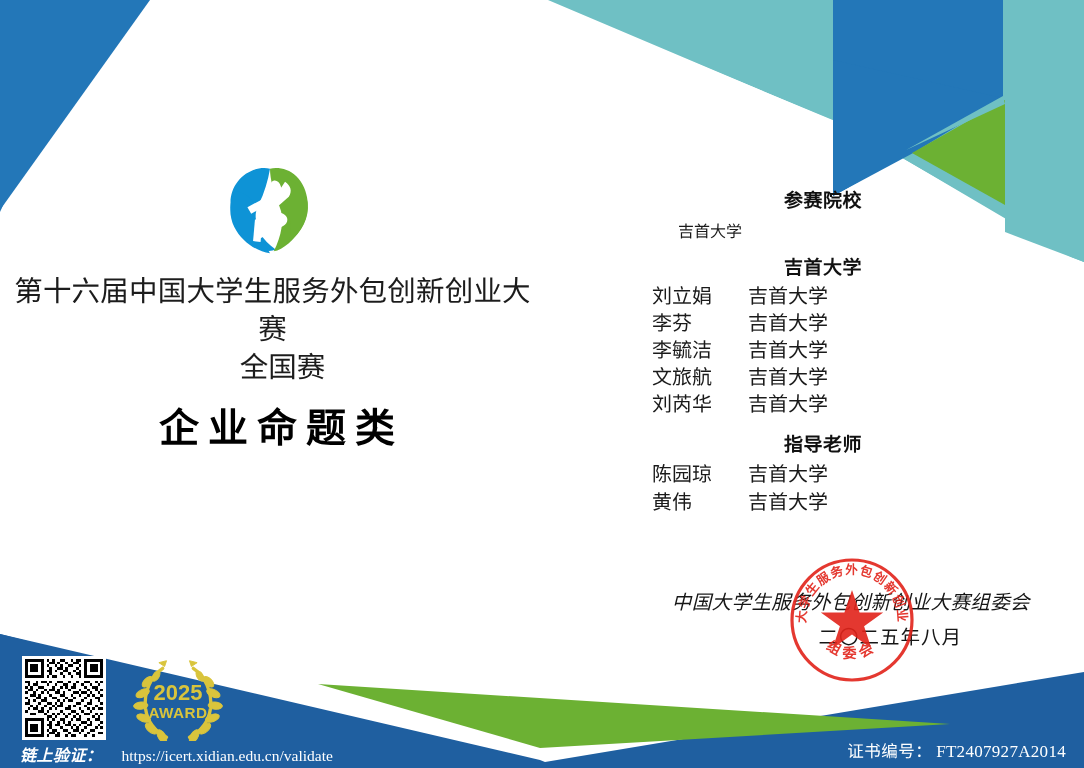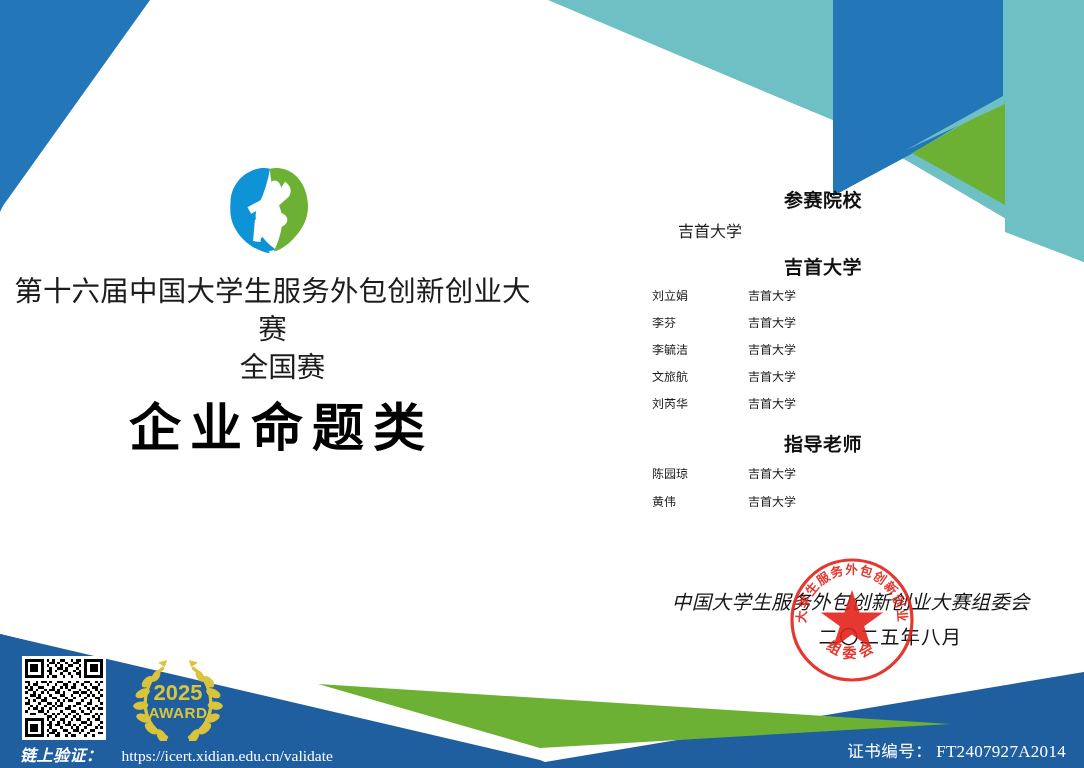--- a/index.html
+++ b/index.html
@@ -63,21 +63,21 @@
   }
   .award-block {
     position: absolute;
     left: 0;
     top: 400px;
     width: 545px;
     z-index: 3;
     text-align: center;
   }
   .award-category {
-    font-size: 52px;
+    font-size: 40px;
     line-height: 56px;
     font-weight: 700;
     letter-spacing: 9px;
     text-indent: 9px;
     color: #000000;
     padding-left: 9px;
   }
   .award-level {
     font-size: 38px;
     line-height: 56px;
@@ -109,21 +109,21 @@
     text-align: center;
   }
   .single-value {
     font-size: 16px;
     line-height: 31px;
     padding-left: 78px;
     color: #1a1a1a;
   }
   .person-row {
     display: flex;
-    font-size: 12px;
+    font-size: 20px;
     line-height: 27px;
     color: #1a1a1a;
     padding-left: 52px;
   }
   .person-name {
     width: 96px;
     flex: 0 0 96px;
   }
   .person-school {
     flex: 0 0 auto;

